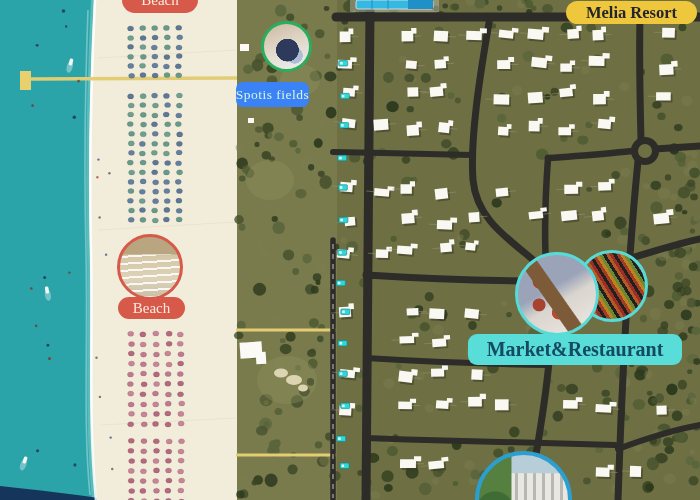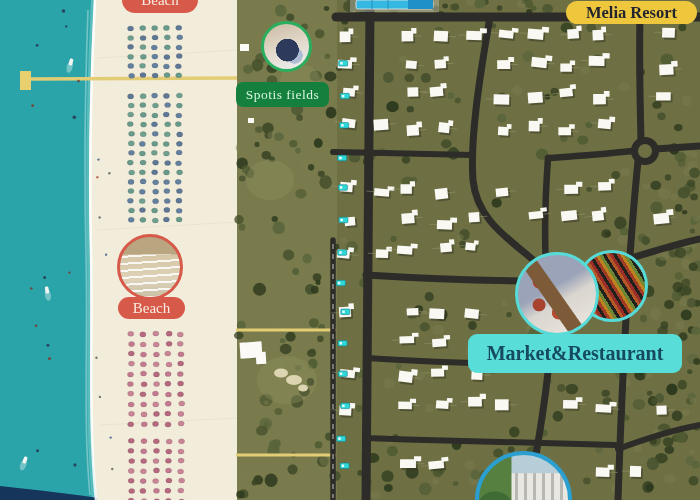--- a/index.html
+++ b/index.html
@@ -1,23 +1,23 @@
 <!DOCTYPE html>
 <html><head>
 <meta charset="utf-8">
 <style>
   html,body{margin:0;padding:0;background:#222;}
   .stage{position:relative;width:700px;height:500px;overflow:hidden;font-family:"Liberation Serif",serif;background:#f2ecda;}
   .stage svg{position:absolute;left:0;top:0;z-index:0;}
   .pill{position:absolute;display:flex;align-items:center;justify-content:center;box-sizing:border-box;white-space:nowrap;z-index:3;text-align:right;}
   .pill-beach-top{left:122px;top:-13px;width:76px;height:26px;background:#d6594a;border-radius:13px;color:#f8ece0;font-size:15px;}
-  .pill-sports{left:236px;top:82px;width:93px;height:25px;background:#15803d;border-radius:7px;color:#d6f5e0;font-size:13.5px;letter-spacing:.5px;}
+  .pill-sports{left:236px;top:82px;width:73px;height:25px;background:#3b82f6;border-radius:7px;color:#d6f5e0;font-size:13.5px;letter-spacing:.5px;}
   .pill-melia{left:566px;top:1px;width:131px;height:23px;background:#eec73d;border-radius:12px;color:#23242e;font-size:16.5px;font-weight:600;}
   .pill-beach-mid{left:118px;top:297px;width:67px;height:22px;background:#d6594a;border-radius:11px;color:#f8ece0;font-size:15px;}
-  .pill-market{left:468px;top:334px;width:214px;height:39px;background:#58ddd8;border-radius:9px;color:#164a63;font-size:20px;font-weight:600;}
+  .pill-market{left:468px;top:334px;width:214px;height:31px;background:#58ddd8;border-radius:9px;color:#164a63;font-size:20px;font-weight:600;}
   .photo{position:absolute;border-radius:50%;box-sizing:border-box;z-index:2;}
   .photo-sports{left:261px;top:21px;width:51px;height:51px;border:3px solid #2aae5e;
     background:radial-gradient(circle at 52% 58%, #2e3a5c 0 32%, rgba(46,58,92,0) 33%),
                radial-gradient(circle at 68% 70%, #aebdd4 0 18%, rgba(0,0,0,0) 19%),
                linear-gradient(160deg,#cbb9a2 0%,#e0d6c6 45%,#eef0f3 100%);}
   .photo-beach-pin{left:117px;top:234px;width:66px;height:66px;border:3px solid #d6594a;
     background:linear-gradient(180deg,#b9a57f 0 28%, rgba(0,0,0,0) 30%),
                repeating-linear-gradient(176deg, rgba(255,255,255,0) 0 5px, rgba(255,255,255,.85) 5px 7px),
                linear-gradient(#c3b491 0%,#d6c8a8 35%,#ded3b8 70%,#c9c0a6 100%);}
   .pin-tail{position:absolute;left:141px;top:292px;width:0;height:0;z-index:1;

